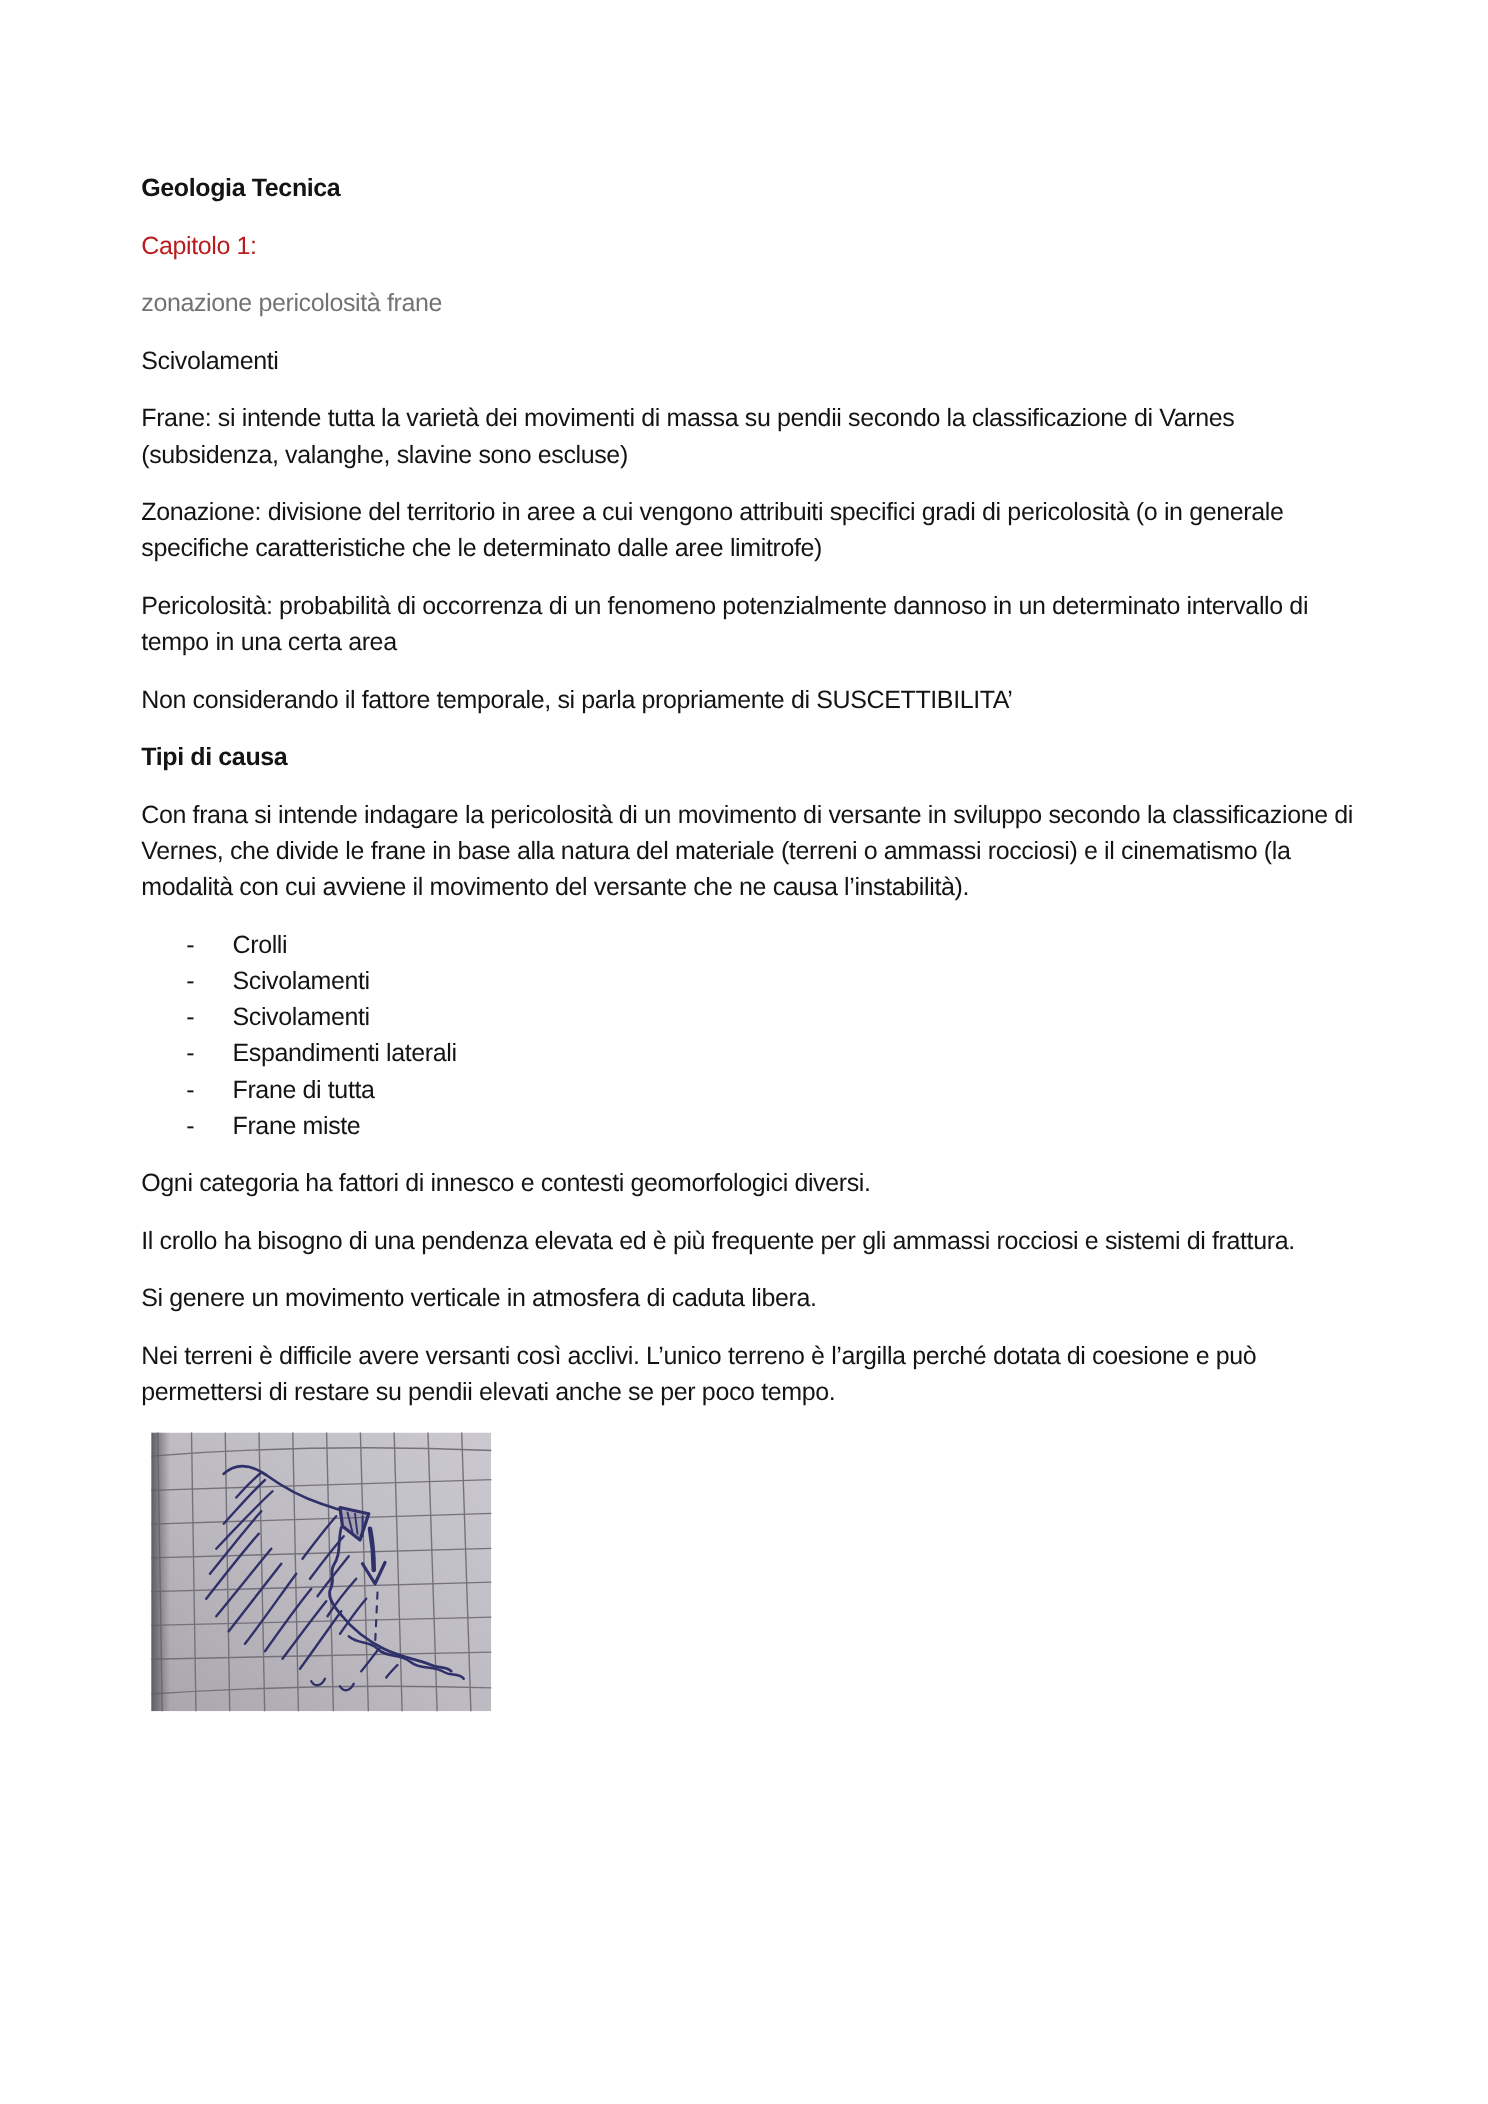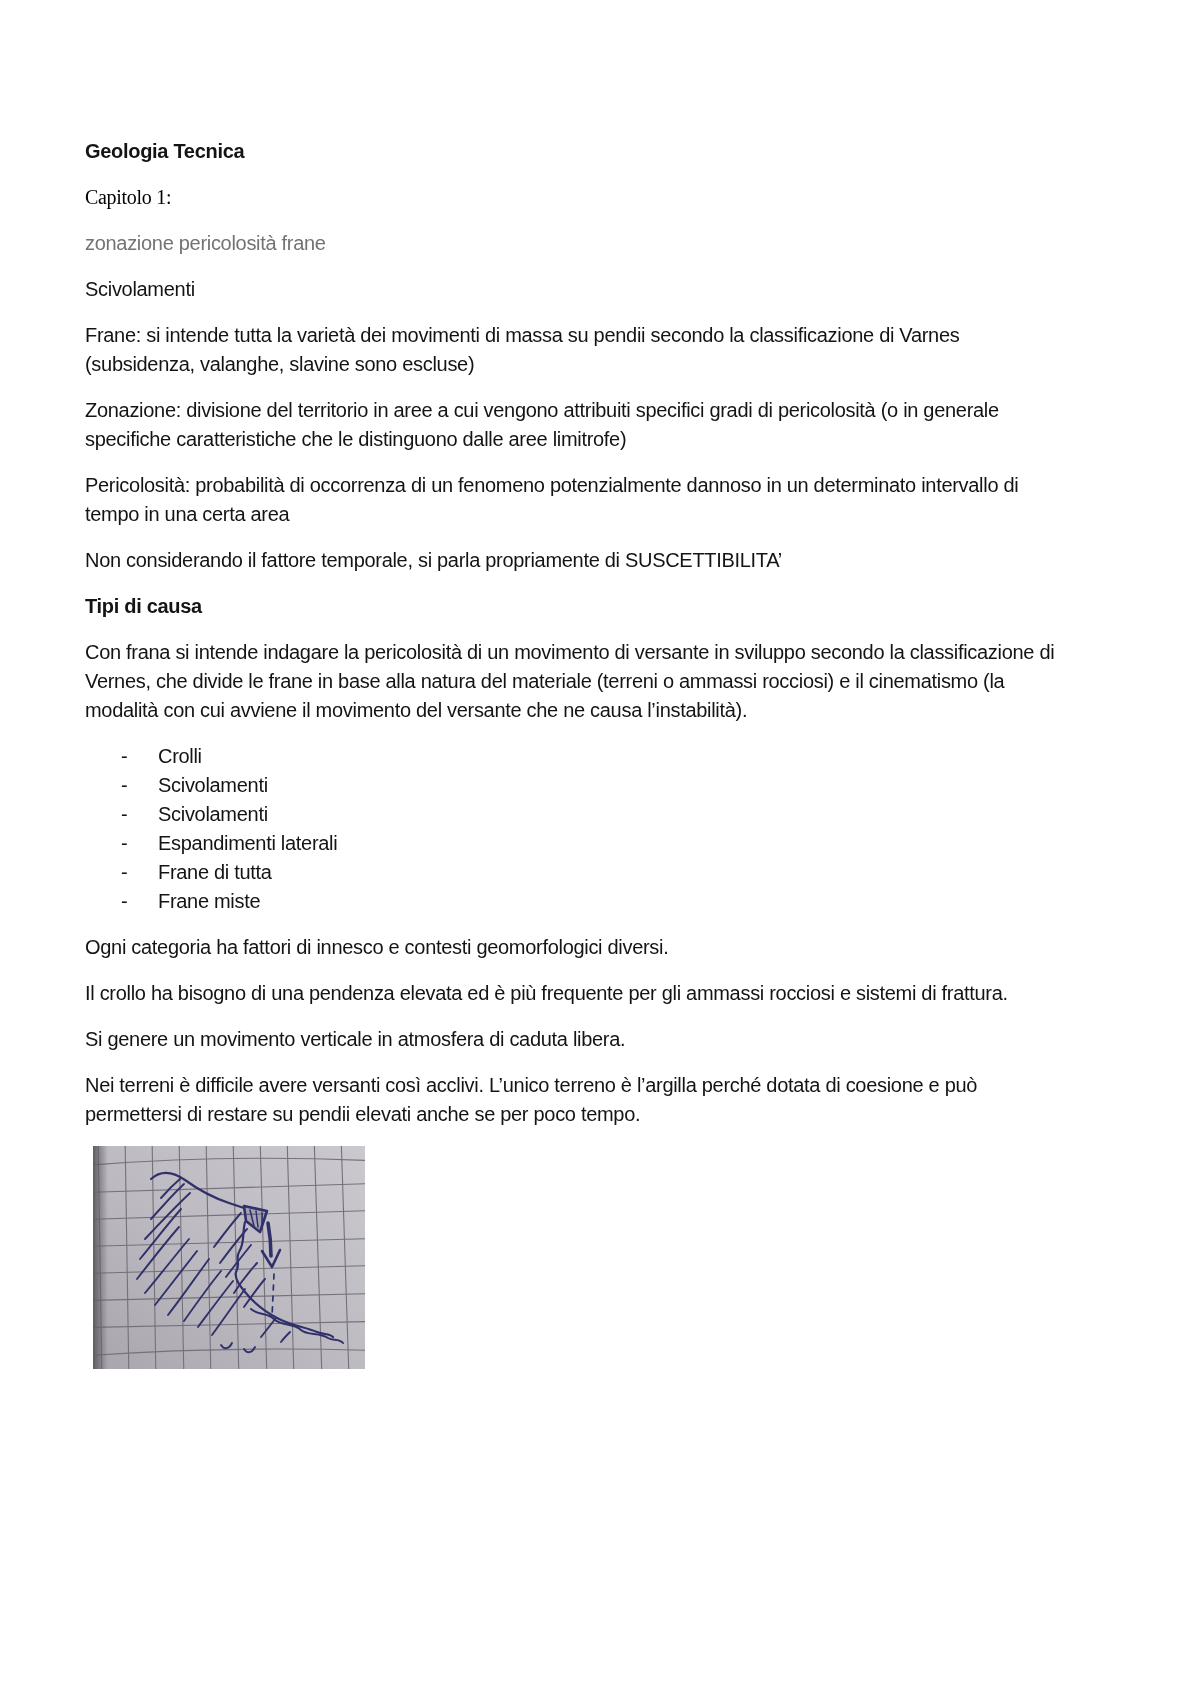--- a/index.html
+++ b/index.html
@@ -8,31 +8,31 @@
     height: 1683px;
     background: #ffffff;
     font-family: "Liberation Sans", "DejaVu Sans", sans-serif;
     color: #141414;
     overflow: hidden;
   }
   .page {
     box-sizing: border-box;
     width: 1190px;
     height: 1683px;
-    padding: 137px 105px 0 85px;
+    padding: 137px 105px 0 113px;
   }
   .para {
     margin: 0 0 17px 0;
     font-size: 20px;
     line-height: 29px;
     letter-spacing: -0.3px;
     max-width: 985px;
   }
   .bold { font-weight: bold; }
-  .chapter-heading { color: #000000; font-family: Liberation Serif, serif; }
+  .chapter-heading { color: #b91c1c; }
   .chapter-subtitle { color: #737373; }
   ul.type-list {
     list-style: none;
     margin: 0 0 17px 0;
     padding: 0;
   }
   ul.type-list li {
     display: flex;
     font-size: 20px;
     line-height: 29px;
@@ -61,21 +61,21 @@
   <p class="para chapter-heading">Capitolo 1:</p>
 
   <p class="para chapter-subtitle">zonazione pericolosità frane</p>
 
 
 
   <p class="para">Scivolamenti</p>
 
   <p class="para">Frane: si intende tutta la varietà dei movimenti di massa su pendii secondo la classificazione di Varnes (subsidenza, valanghe, slavine sono escluse)</p>
 
-  <p class="para">Zonazione: divisione del territorio in aree a cui vengono attribuiti specifici gradi di pericolosità (o in generale specifiche caratteristiche che le distinguono dalle aree limitrofe)</p>
+  <p class="para">Zonazione: divisione del territorio in aree a cui vengono attribuiti specifici gradi di pericolosità (o in generale specifiche caratteristiche che le determinato dalle aree limitrofe)</p>
 
   <p class="para">Pericolosità: probabilità di occorrenza di un fenomeno potenzialmente dannoso in un determinato intervallo di tempo in una certa area</p>
 
   <p class="para">Non considerando il fattore temporale, si parla propriamente di SUSCETTIBILITA’</p>
 
   <p class="para bold">Tipi di causa</p>
 
   <p class="para">Con frana si intende indagare la pericolosità di un movimento di versante in sviluppo secondo la classificazione di Vernes, che divide le frane in base alla natura del materiale (terreni o ammassi rocciosi) e il cinematismo (la modalità con cui avviene il movimento del versante che ne causa l’instabilità).</p>
 
   <ul class="type-list">

